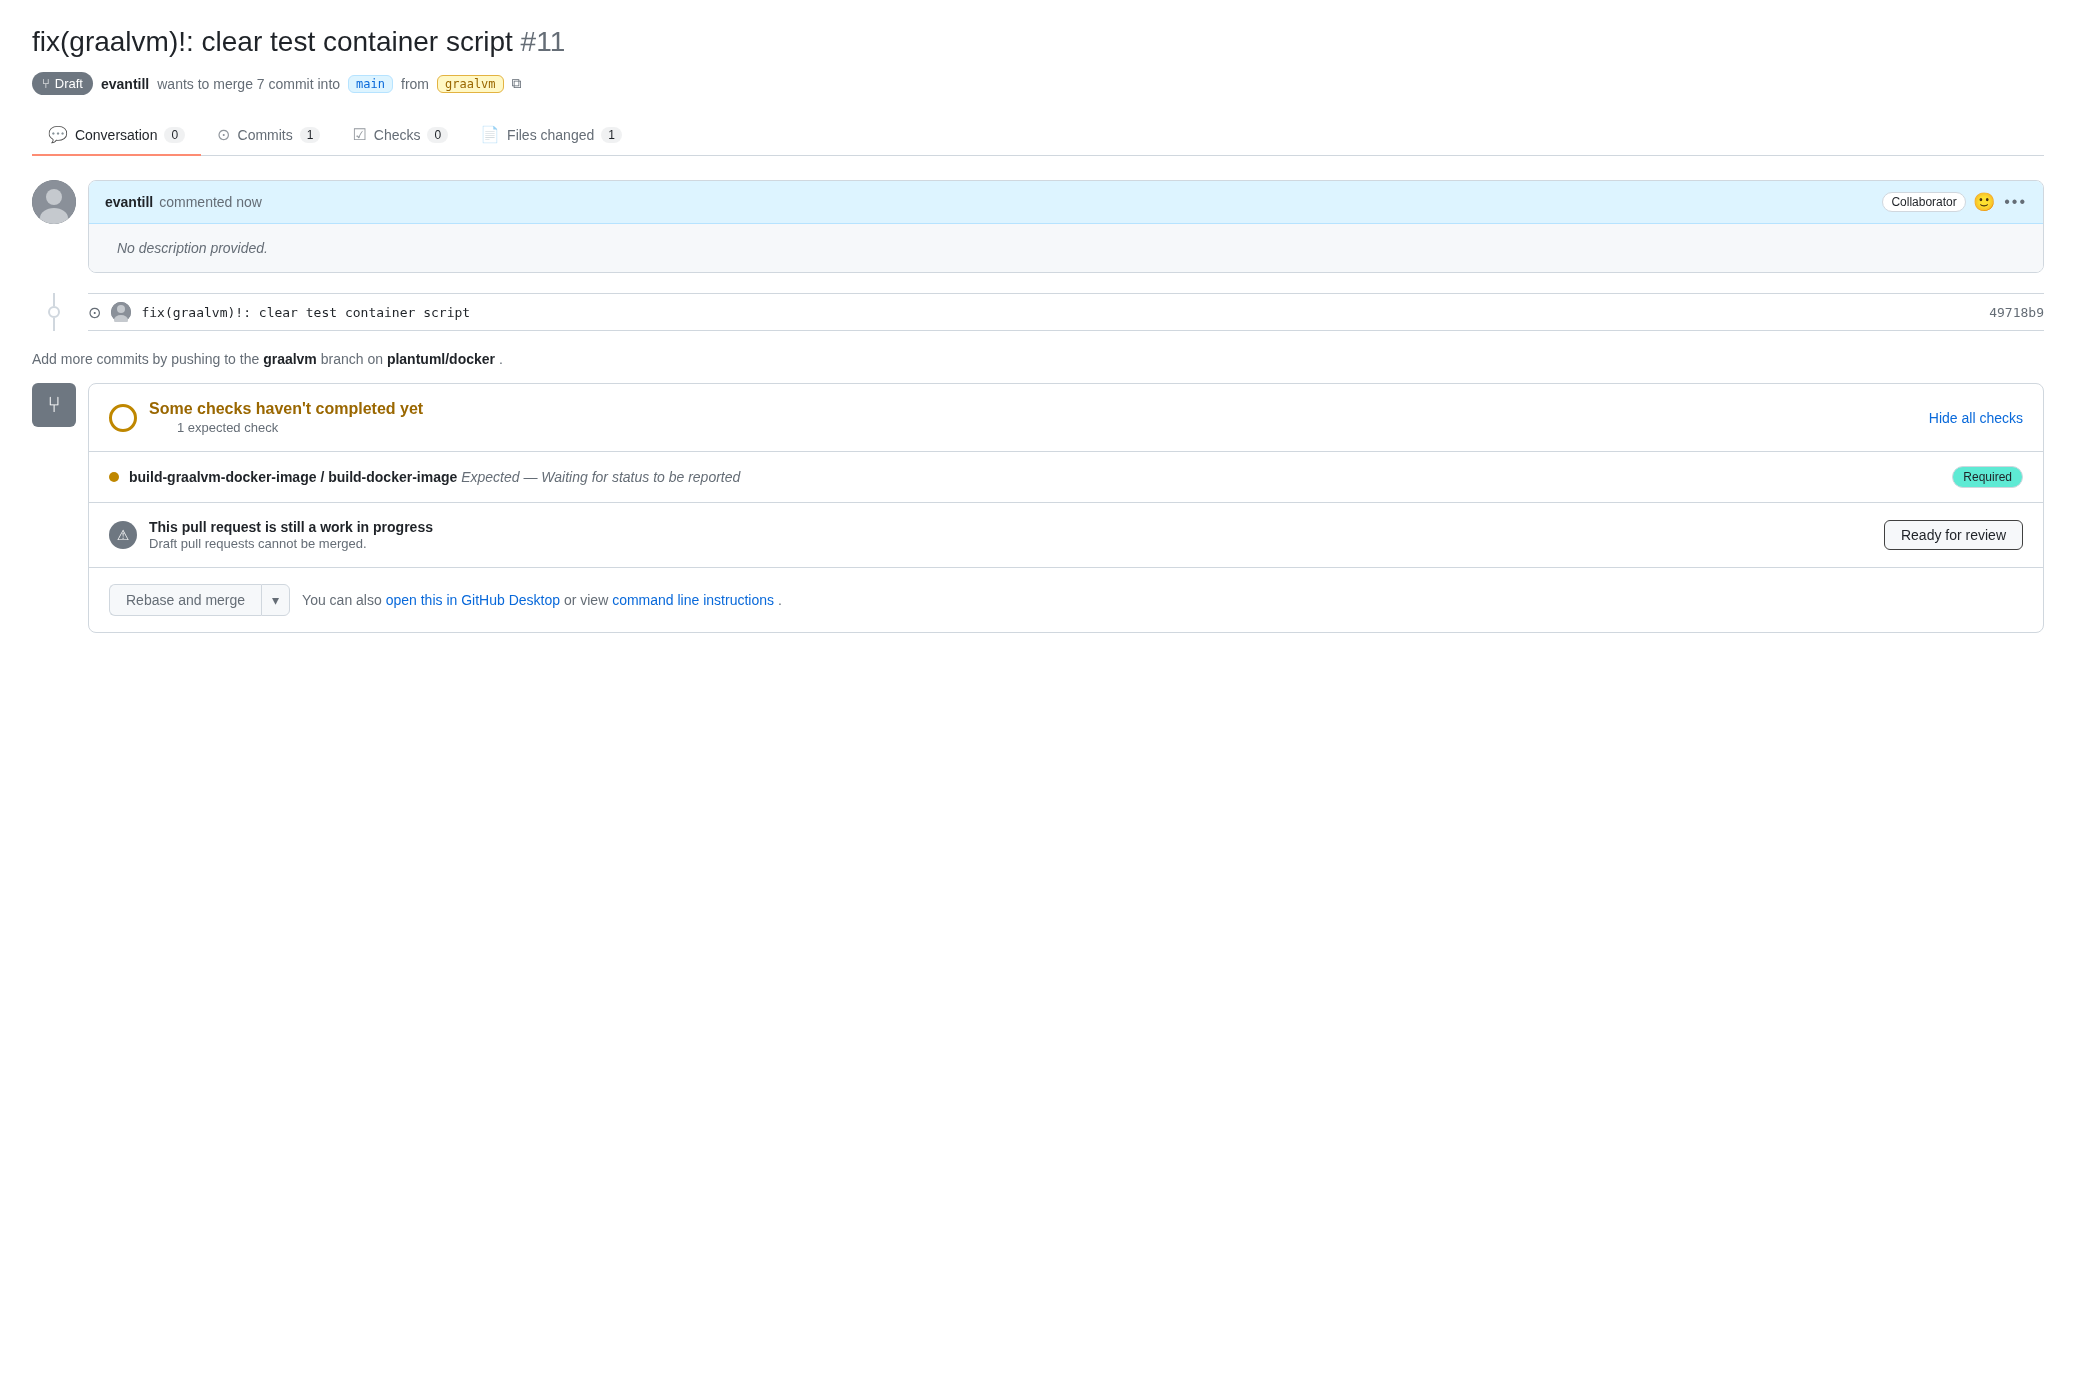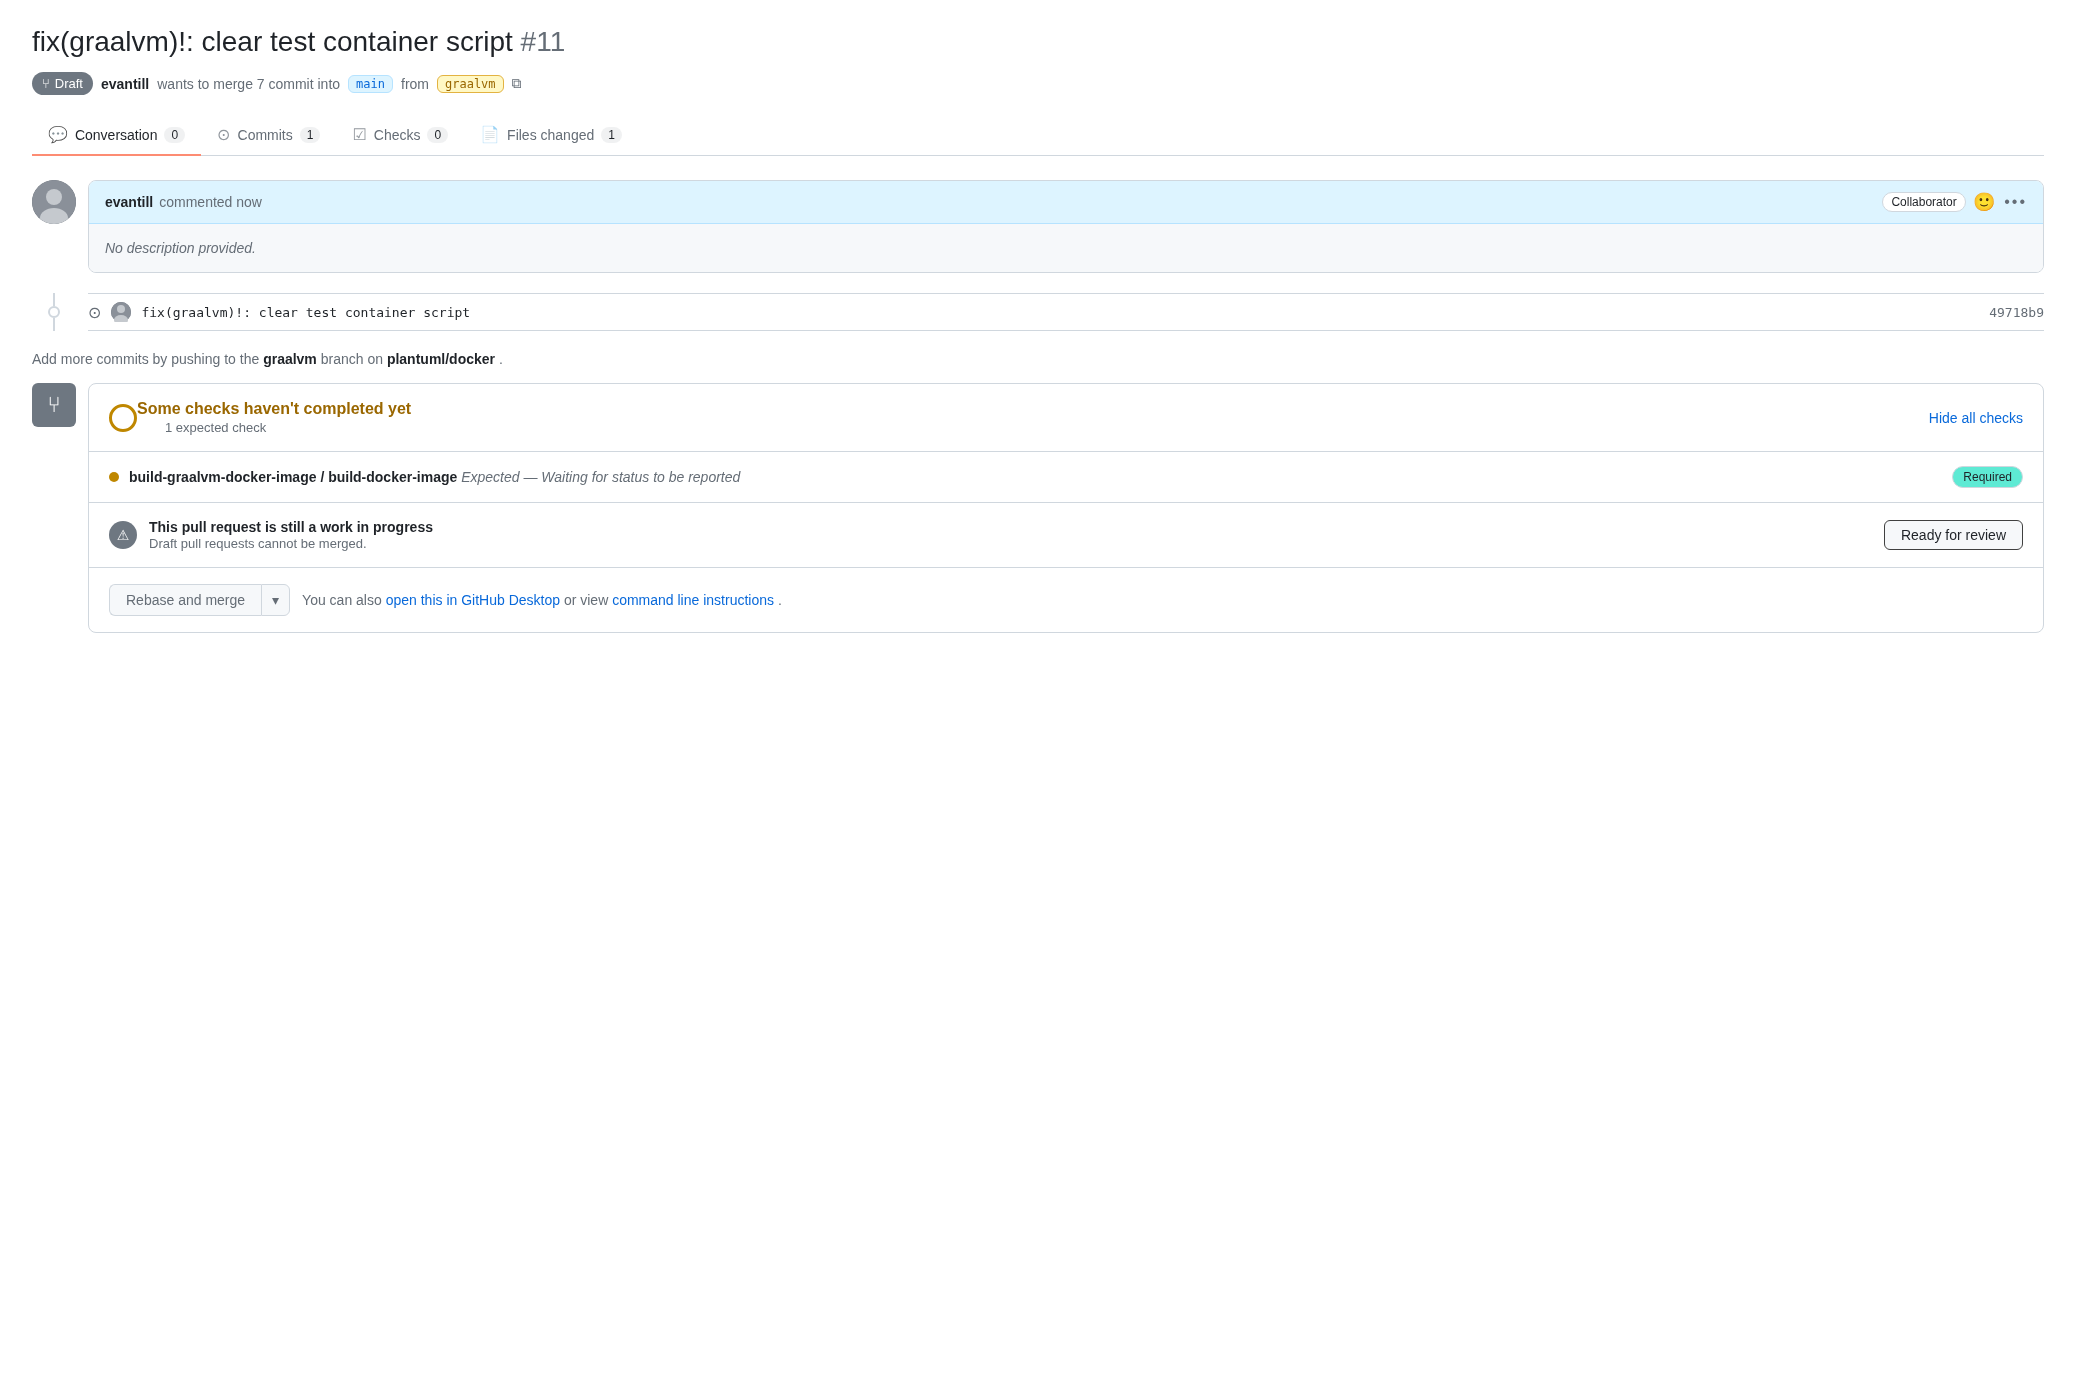--- a/index.html
+++ b/index.html
@@ -153,20 +153,21 @@
       color: #1f2328;
       background: white;
     }
     .comment-body {
       padding: 16px;
       background: #f6f8fa;
     }
     .comment-body p {
       color: #656d76;
       font-style: italic;
+      margin-left: 12px;
     }
     .commit-avatar-small {
       width: 20px;
       height: 20px;
       border-radius: 50%;
       background: #656d76;
       display: inline-flex;
       align-items: center;
       justify-content: center;
       color: white;
@@ -220,20 +221,21 @@
     .checks-header {
       display: flex;
       align-items: center;
       justify-content: space-between;
       padding: 16px 20px;
       border-bottom: 1px solid #d0d7de;
     }
     .checks-header-left {
       display: flex;
       align-items: center;
+      gap: 12px;
     }
     .pending-circle {
       width: 28px;
       height: 28px;
       border-radius: 50%;
       border: 3px solid #bf8700;
       background: transparent;
       display: flex;
       align-items: center;
       justify-content: center;

